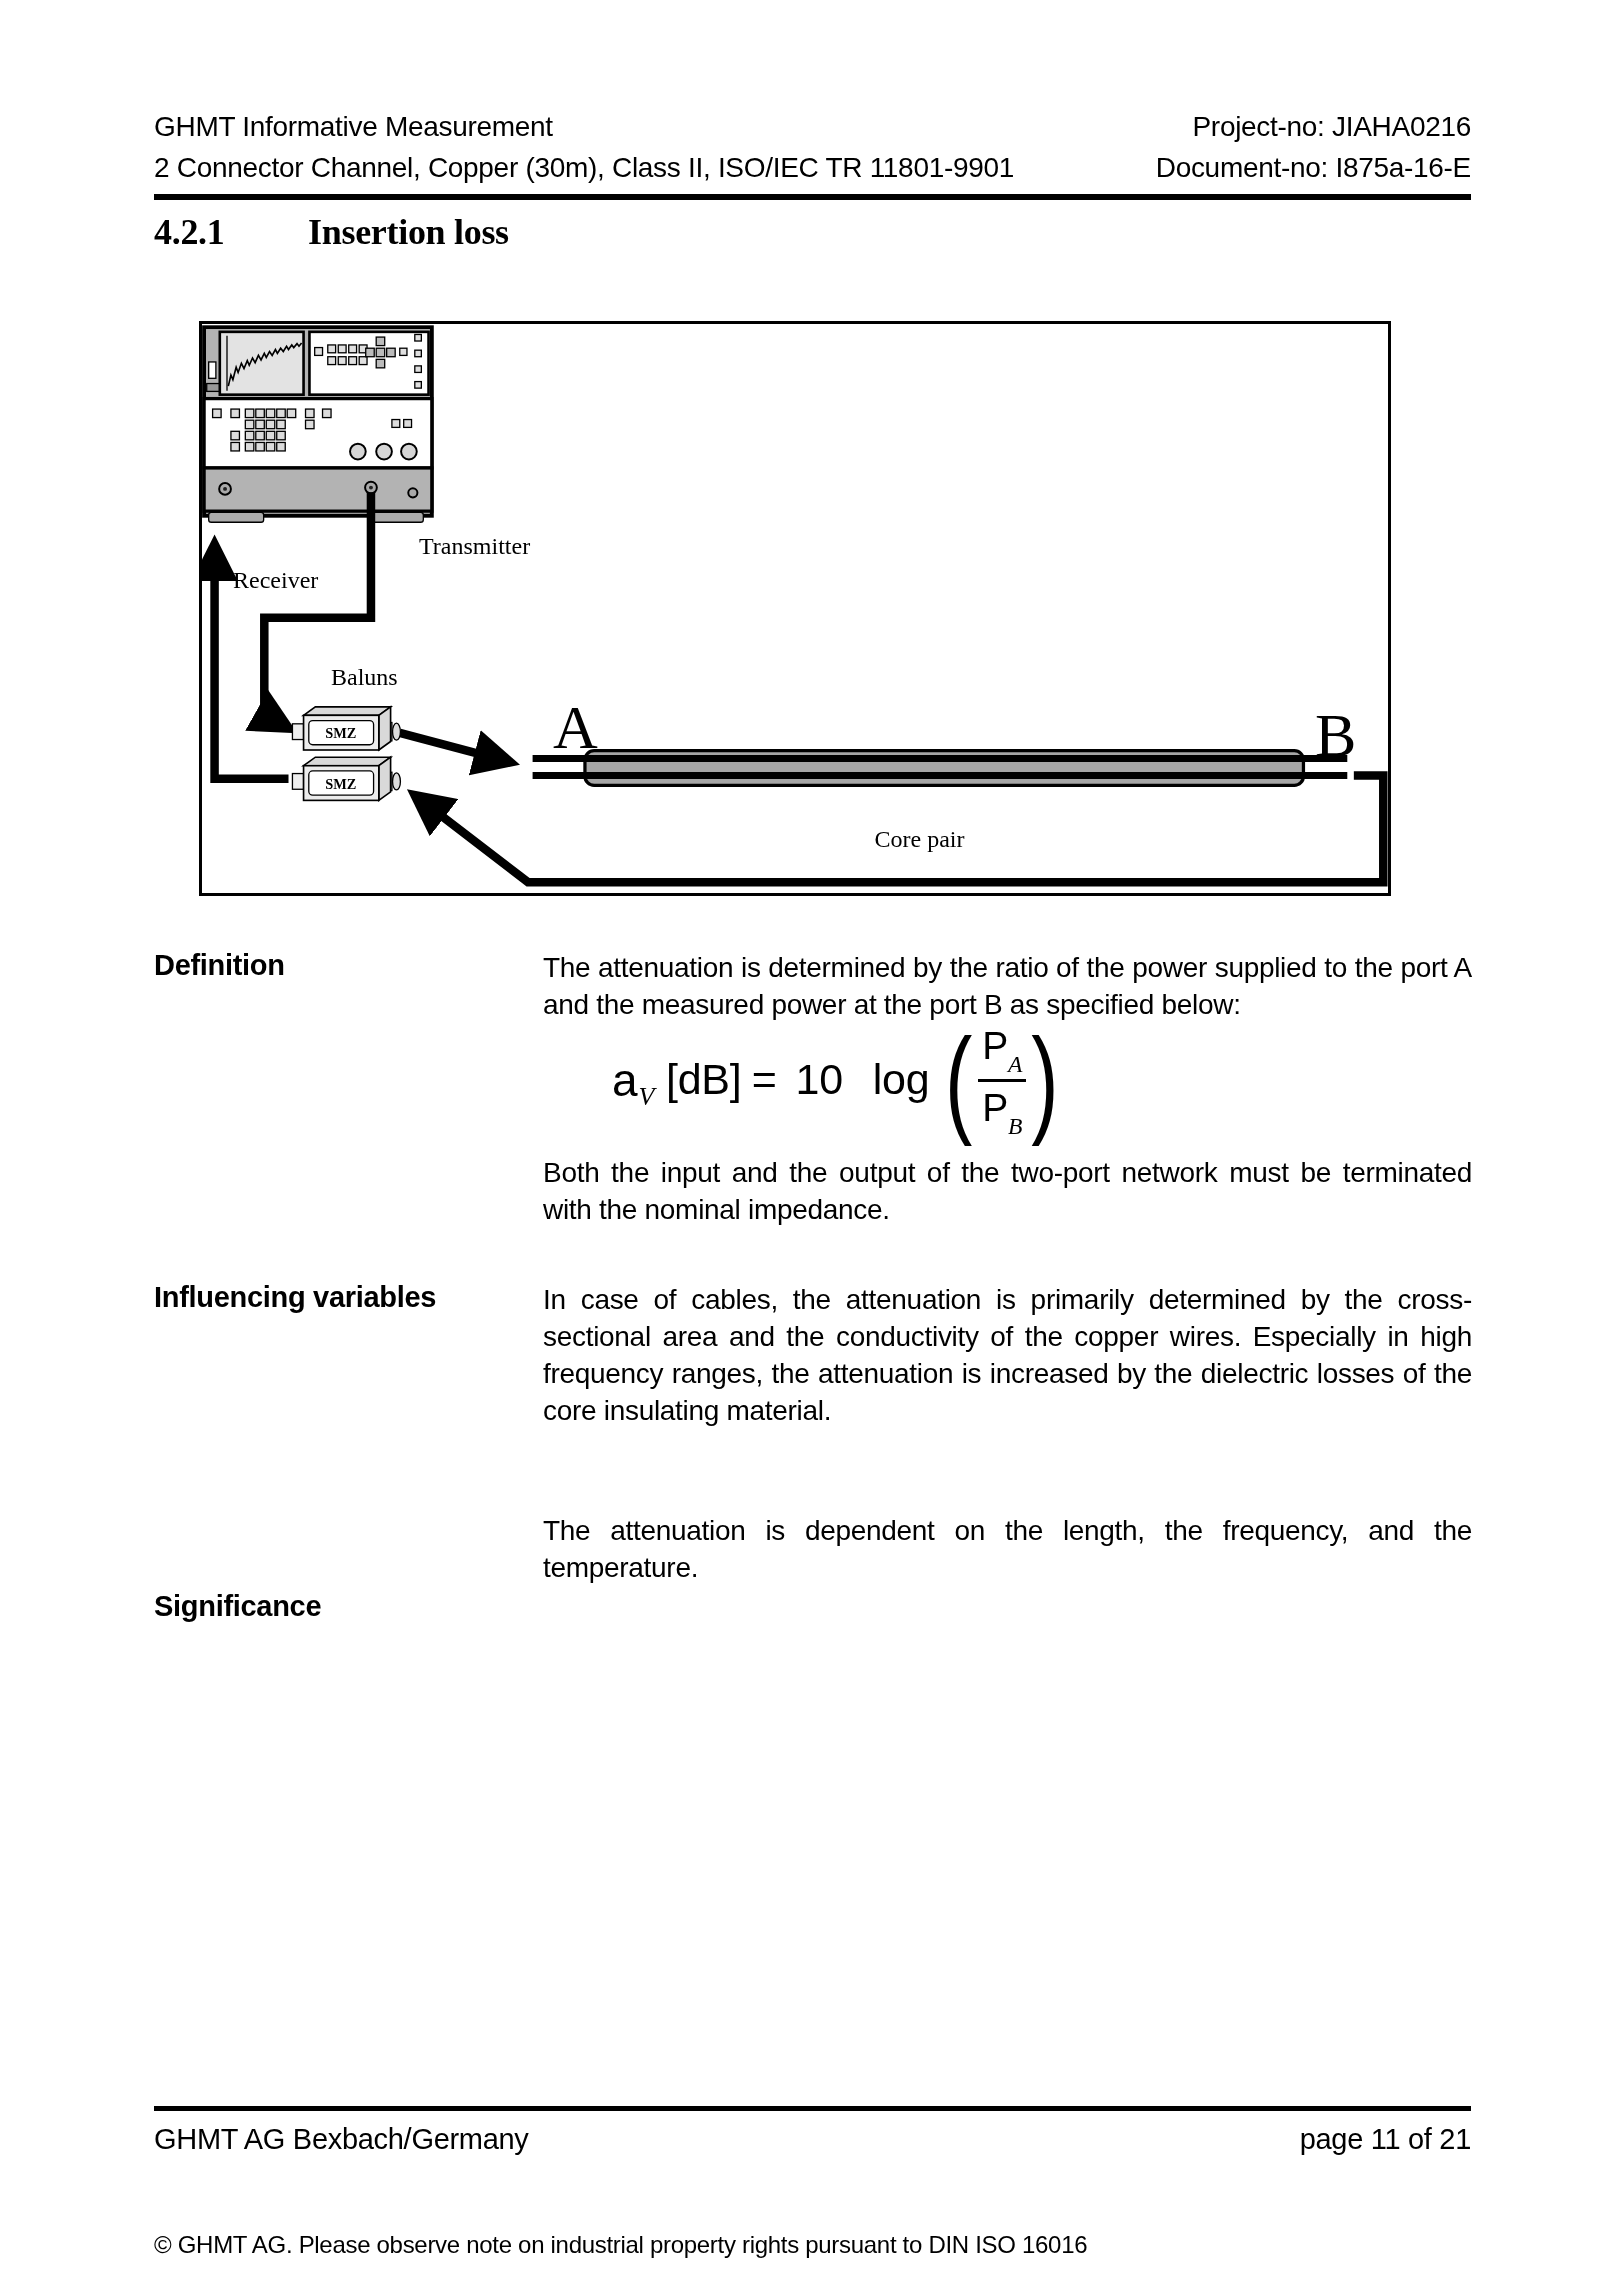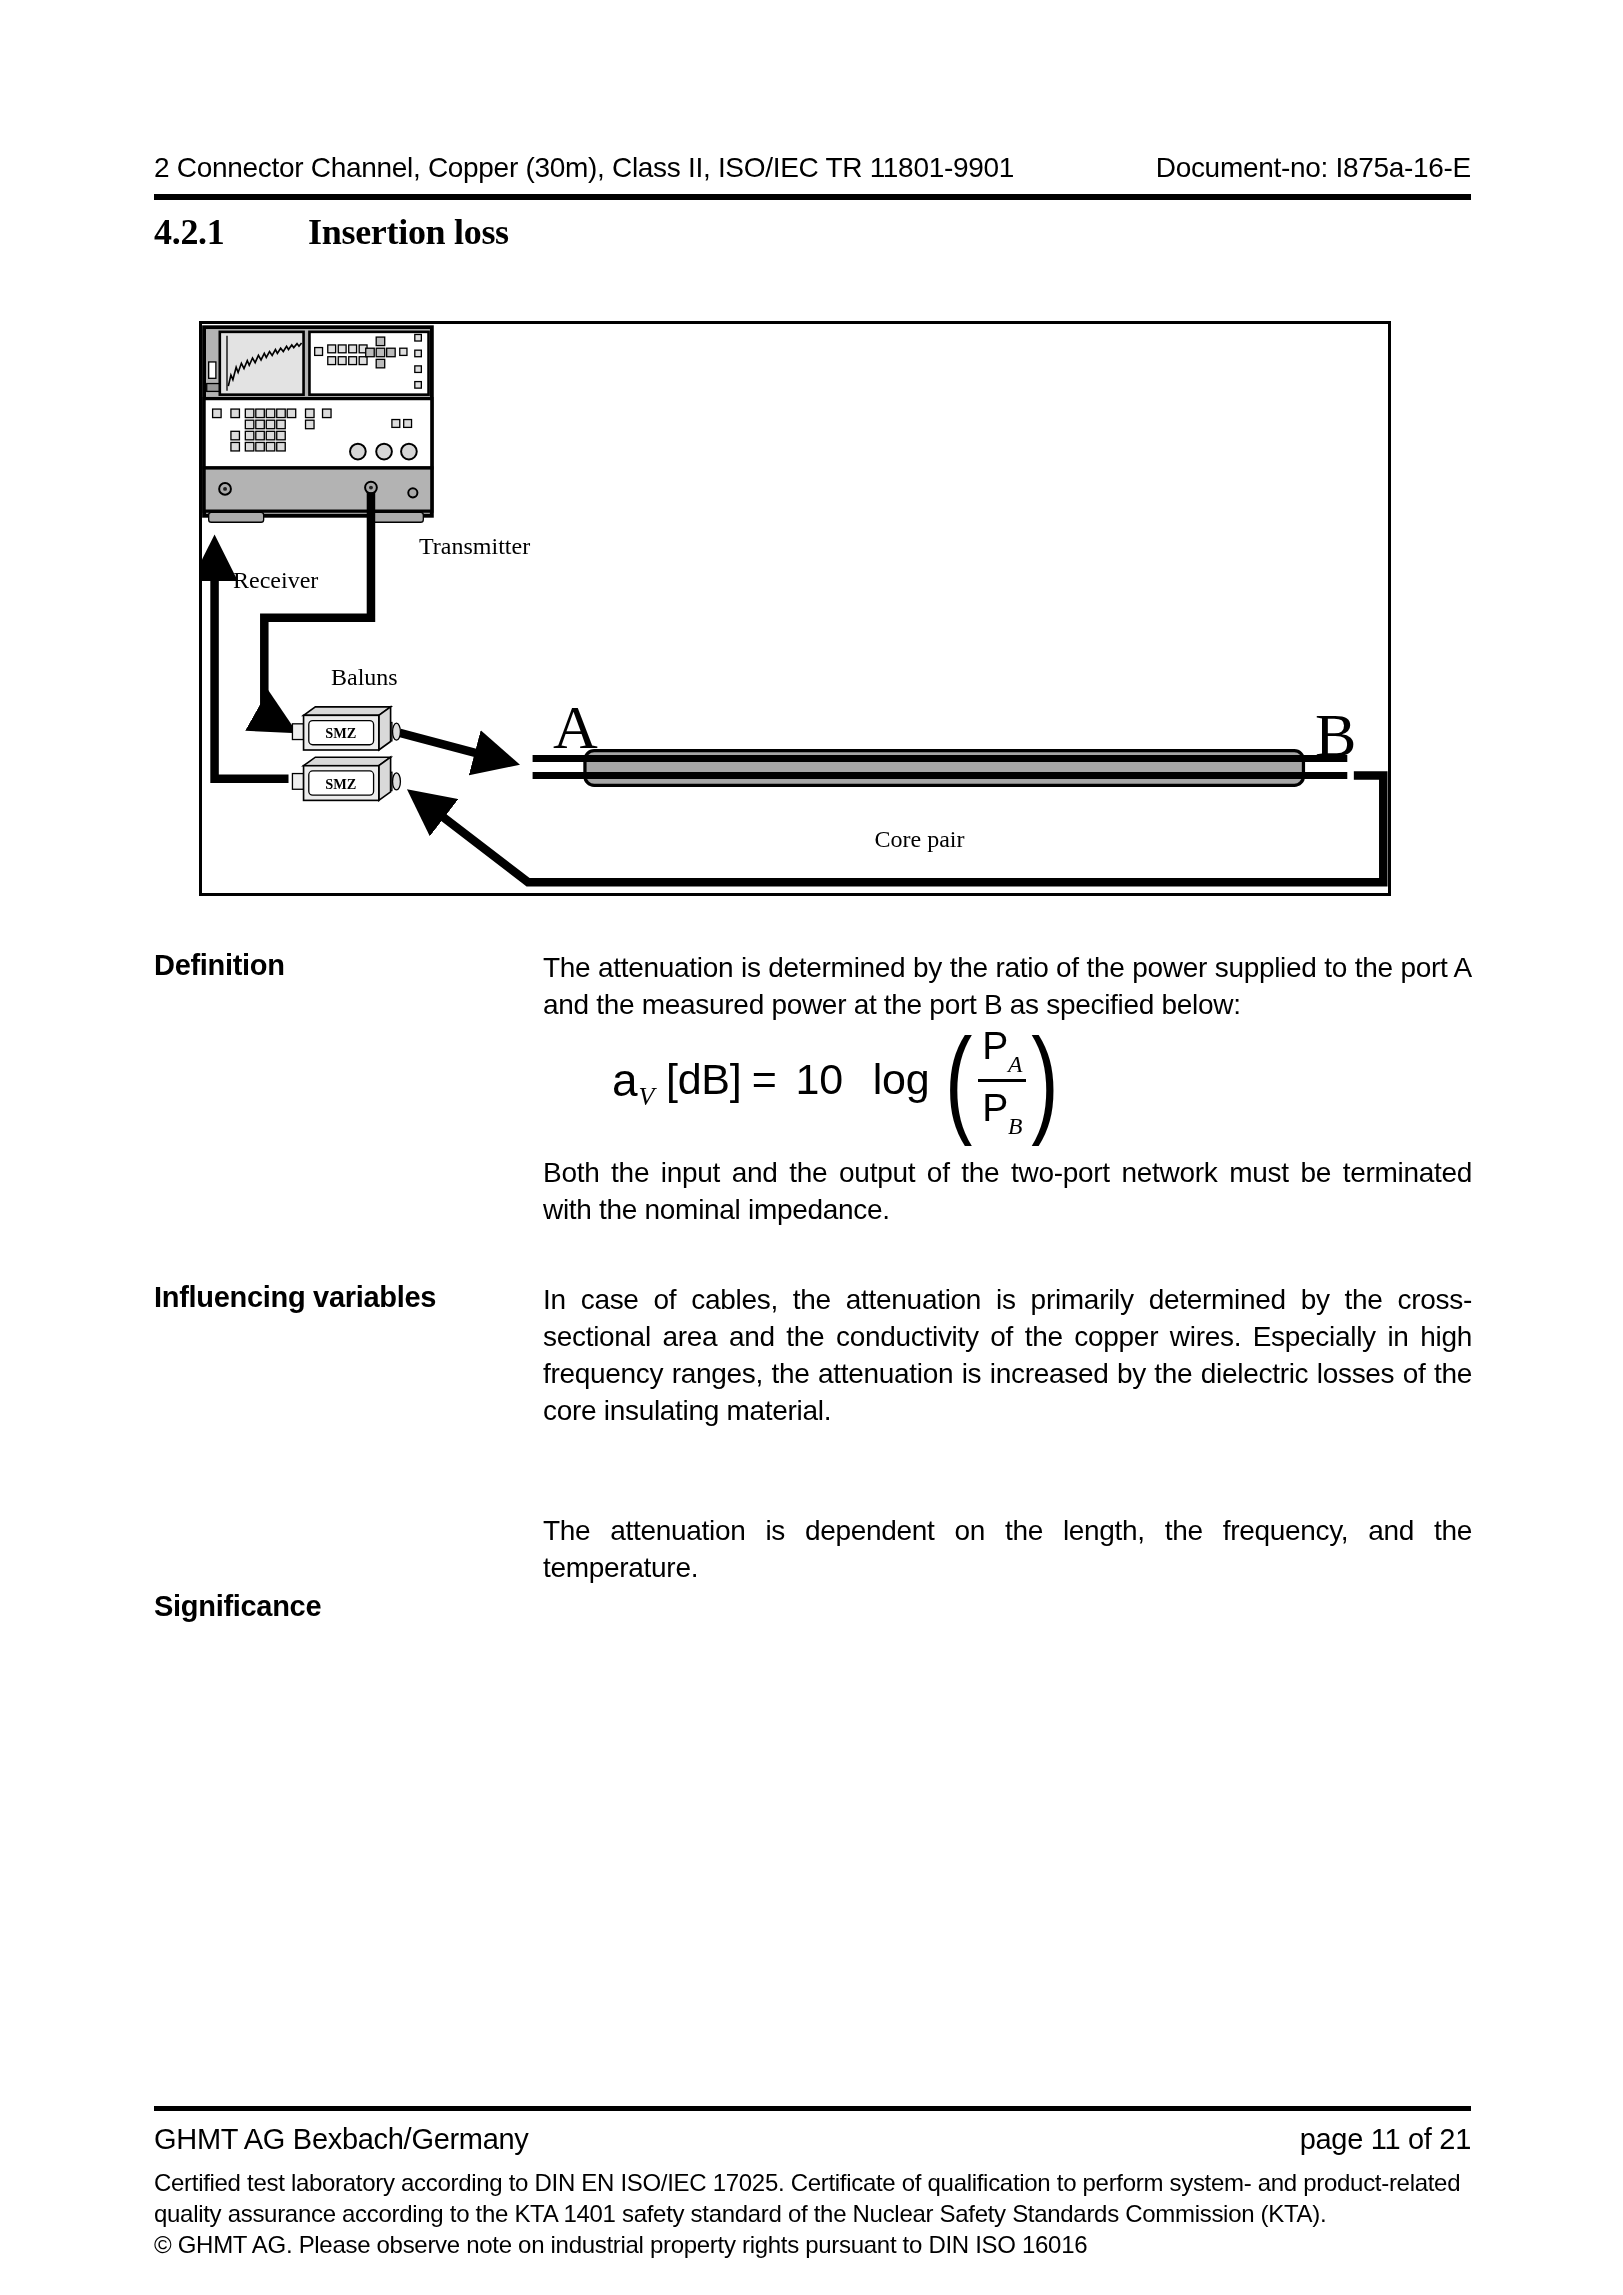--- a/index.html
+++ b/index.html
@@ -62,20 +62,24 @@
   .ftr-rule { position:absolute; left:154px; width:1317px; top:2106px; height:5.2px; background:#000; }
   .ftr-row { position:absolute; left:154px; width:1317px; top:2123px; display:flex; justify-content:space-between; font-size:29px; letter-spacing:-0.3px; }
   .ftr-cert { position:absolute; left:154px; width:1319px; top:2167px; font-size:24px; line-height:31px; letter-spacing:-0.3px; }
   .ftr-copy { position:absolute; left:154px; width:1319px; top:2231px; font-size:24px; letter-spacing:-0.3px; }
 </style>
 </head>
 <body>
 
 <div class="page">
 
+  <div class="hdr-row hdr-row1">
+    <span>GHMT Informative Measurement</span>
+    <span>Project-no: JIAHA0216</span>
+  </div>
   <div class="hdr-row hdr-row2">
     <span>2 Connector Channel, Copper (30m), Class II, ISO/IEC TR 11801-9901</span>
     <span>Document-no: I875a-16-E</span>
   </div>
   <div class="hdr-rule"></div>
 
   <div class="sec-heading">
     <span class="sec-num">4.2.1</span>
     <span>Insertion loss</span>
   </div>
@@ -234,17 +238,16 @@
   <div class="body-text inf-p1">In case of cables, the attenuation is primarily determined by the cross-sectional area and the conductivity of the copper wires. Especially in high frequency ranges, the attenuation is increased by the dielectric losses of the core insulating material.</div>
   <div class="body-text inf-p2">The attenuation is dependent on the length, the frequency, and the temperature.</div>
 
   <div class="rowlabel lbl-significance">Significance</div>
 
   <div class="ftr-rule"></div>
   <div class="ftr-row">
     <span>GHMT AG Bexbach/Germany</span>
     <span>page 11 of 21</span>
   </div>
-  <div class="ftr-cert">Certified test laboratory according to DIN EN ISO/IEC 17025. Certificate of qualification to perform system- and product-related quality assurance according to the KTA 1401 safety standard of the Nuclear Safety Standards Commission (KTA).</div>
   <div class="ftr-copy">© GHMT AG. Please observe note on industrial property rights pursuant to DIN ISO 16016</div>
 
 </div>
 
 
 </body></html>

